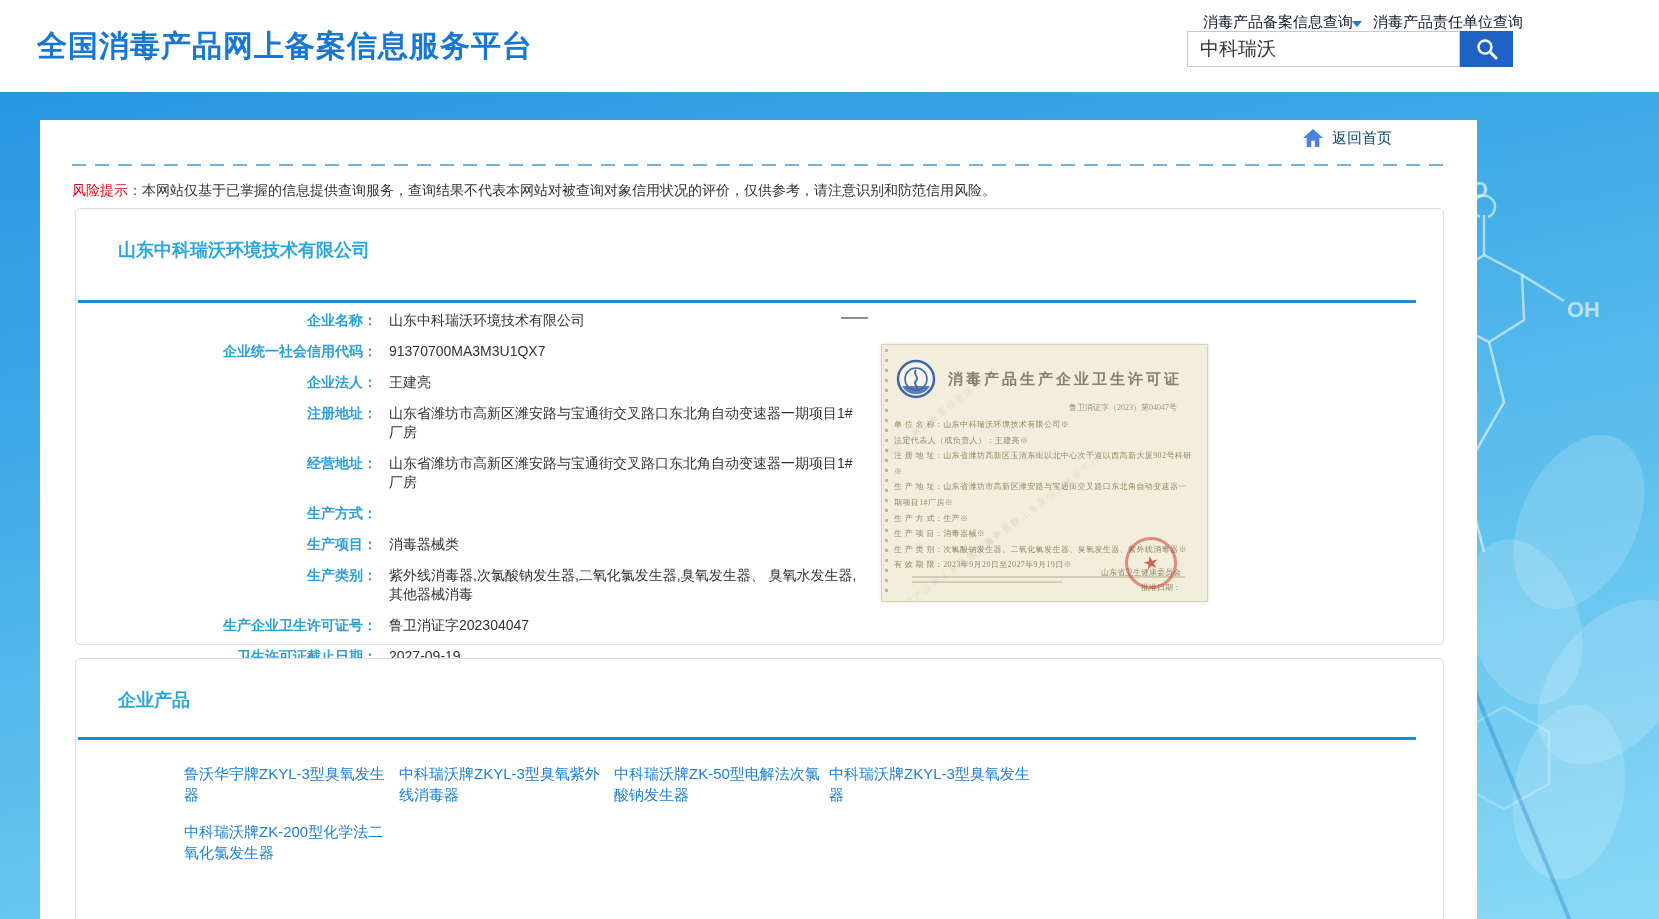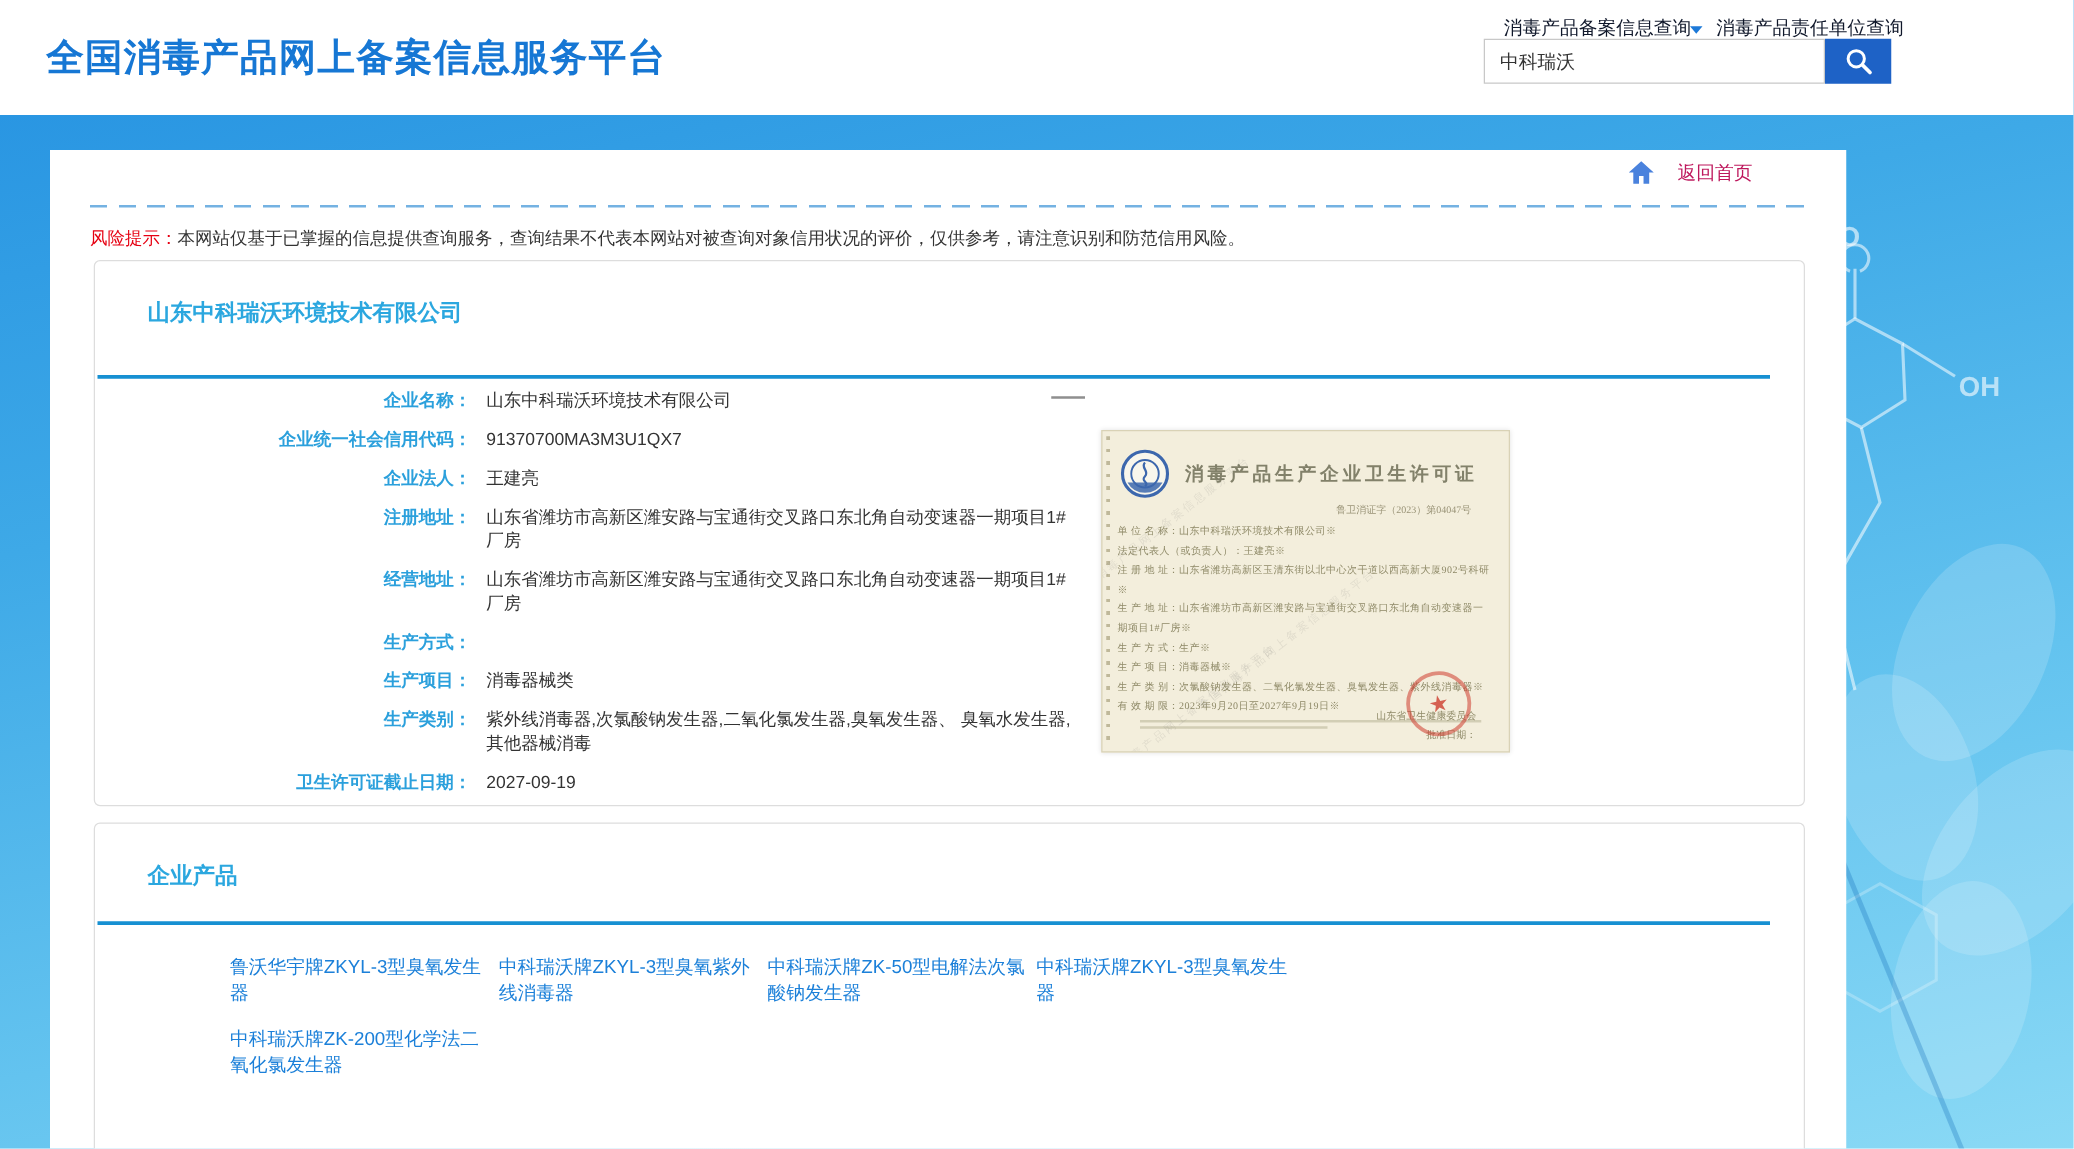--- a/index.html
+++ b/index.html
@@ -9,35 +9,35 @@
 
   
   .header { position:absolute; left:0; top:0; width:1659px; height:92px; background:#ffffff; z-index:3; }
   .site-title { position:absolute; left:37px; top:26px; font-size:30px; font-weight:700; color:#1677d4; letter-spacing:1px; }
   .nav-link { position:absolute; top:13px; font-size:15px; color:#0f172a; text-decoration:none; cursor:pointer; font-weight:500; }
   .nav-link.l1 { left:1203px; }
   .nav-link.l2 { left:1373px; }
   .caret { position:absolute; left:1352px; top:21px; width:0; height:0;
            border-left:5px solid transparent; border-right:5px solid transparent; border-top:6px solid #1c79d8; }
   .search-input { position:absolute; left:1187px; top:31px; width:273px; height:36px; border:1px solid #c8c8c8;
-                  font-size:15px; color:#333; padding:0 12px; outline:none; background:#fff; }
+                  font-size:19px; color:#333; padding:0 12px; outline:none; background:#fff; }
   .search-btn { position:absolute; left:1460px; top:31px; width:53px; height:36px; background:#1e62c6;
                 border:none; cursor:pointer; display:flex; align-items:center; justify-content:center; }
 
   
   .bg-art { position:absolute; right:0; top:92px; z-index:0; pointer-events:none; }
 
   
   .container { position:absolute; left:40px; top:120px; width:1437px; height:799px; background:#ffffff; z-index:2; overflow:hidden; }
 
   .breadcrumb { position:absolute; left:32px; top:14px; font-size:15px; font-weight:700; color:#4d4d4d; }
   .breadcrumb span, .breadcrumb a { margin-right:6px; color:#4d4d4d; text-decoration:none; }
   .breadcrumb a { cursor:pointer; }
   .home-link { position:absolute; left:1262px; top:8px; display:flex; align-items:flex-end; cursor:pointer; text-decoration:none; }
-  .home-link .txt { font-size:15px; color:#be185d; margin-left:18px; }
+  .home-link .txt { font-size:15px; color:#0c4a6e; margin-left:8px; }
   .dashed-line { position:absolute; left:32px; top:44px; width:1373px; height:2px;
                  background:repeating-linear-gradient(90deg,#74b2e2 0 14px, transparent 14px 23px); }
   .risk { position:absolute; left:32px; top:62px; font-size:14px; color:#333; }
   .risk .risk-label { color:#e60012; }
 
   .card { position:absolute; left:35px; width:1369px; background:#fff; border:1px solid #dddddd; border-radius:5px; }
   .card-title { position:absolute; left:42px; top:29px; font-size:18px; font-weight:700; color:#2ba7df; }
   .blue-line { position:absolute; left:2px; height:3px; width:1338px; background:#1690d2; }
 
   .company-card { top:88px; height:437px; }
@@ -161,20 +161,24 @@
             <div class="flabel">生产方式：</div>
             <div class="fvalue"></div>
           </div>
         <div class="frow">
             <div class="flabel">生产项目：</div>
             <div class="fvalue">消毒器械类</div>
           </div>
         <div class="frow">
             <div class="flabel">生产类别：</div>
             <div class="fvalue">紫外线消毒器,次氯酸钠发生器,二氧化氯发生器,臭氧发生器、 臭氧水发生器,其他器械消毒</div>
+          </div>
+        <div class="frow">
+            <div class="flabel">生产企业卫生许可证号：</div>
+            <div class="fvalue">鲁卫消证字202304047</div>
           </div>
         <div class="frow">
             <div class="flabel">卫生许可证截止日期：</div>
             <div class="fvalue">2027-09-19</div>
           </div>
       </div>
 
       <div class="cert-dash"></div>
 
       <div class="cert">

